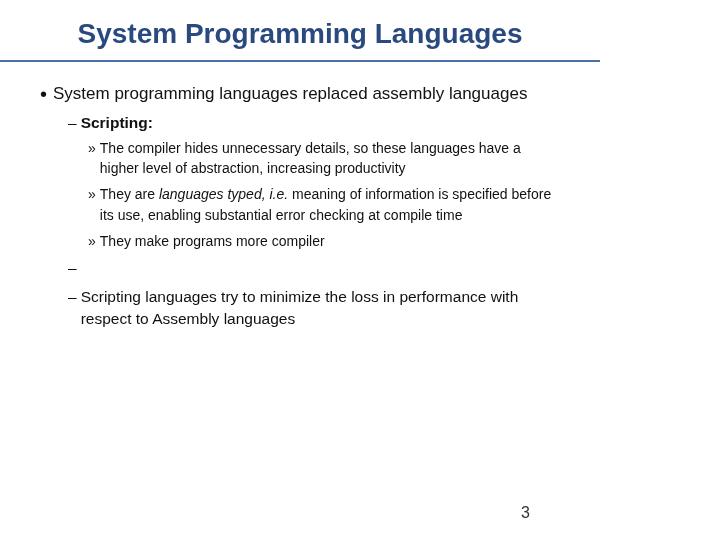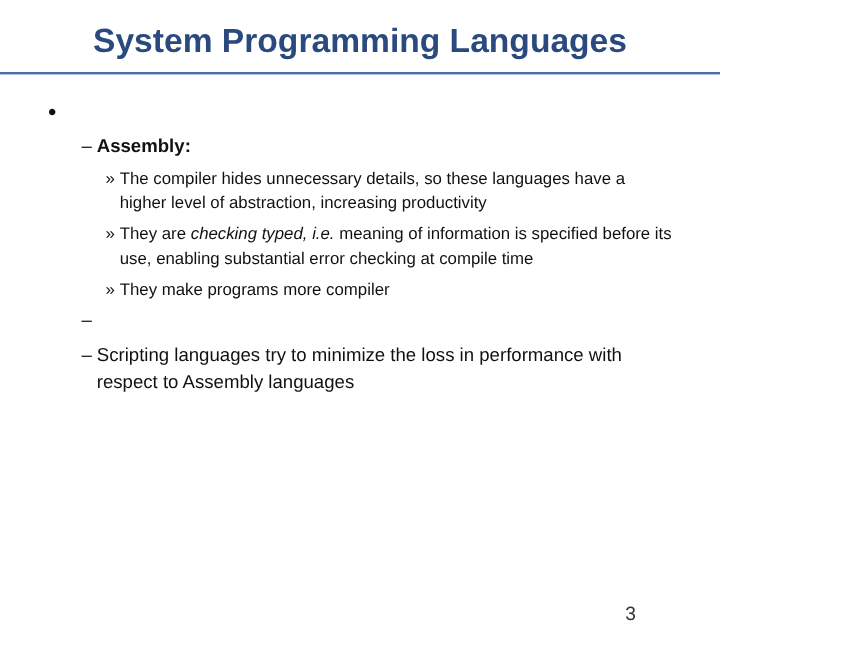--- a/index.html
+++ b/index.html
@@ -151,36 +151,37 @@
 <div class="slide">
   <div class="slide-header">
     <h1 class="slide-title">System Programming Languages</h1>
   </div>
 
   <div class="slide-content">
     <div>
 
       <div class="main-bullet">
         <span class="main-bullet-dot">•</span>
+        <span class="main-bullet-text">System programming languages replaced assembly languages</span>
       </div>
 
       <div class="sub-section">
         <div class="sub-bullet">
           <span class="sub-bullet-dash">–</span>
-          <span class="sub-bullet-label">Assembly:</span>
+          <span class="sub-bullet-label">Scripting:</span>
         </div>
 
         <div class="sub-sub-section">
           <div class="sub-sub-bullet">
             <span class="sub-sub-bullet-marker">»</span>
             <span class="sub-sub-bullet-text">The compiler hides unnecessary details, so these languages have a higher level of abstraction, increasing productivity</span>
           </div>
           <div class="sub-sub-bullet">
             <span class="sub-sub-bullet-marker">»</span>
-            <span class="sub-sub-bullet-text">They are <em>checking typed, i.e.</em><span> meaning of information is specified before its use, enabling substantial error checking at compile time</span></span>
+            <span class="sub-sub-bullet-text">They are <em>languages typed, i.e.</em><span> meaning of information is specified before its use, enabling substantial error checking at compile time</span></span>
           </div>
           <div class="sub-sub-bullet">
             <span class="sub-sub-bullet-marker">»</span>
             <span class="sub-sub-bullet-text">They make programs more compiler</span>
           </div>
         </div>
       </div>
 
       <div class="bottom-bullets">
         <div class="bottom-bullet">

